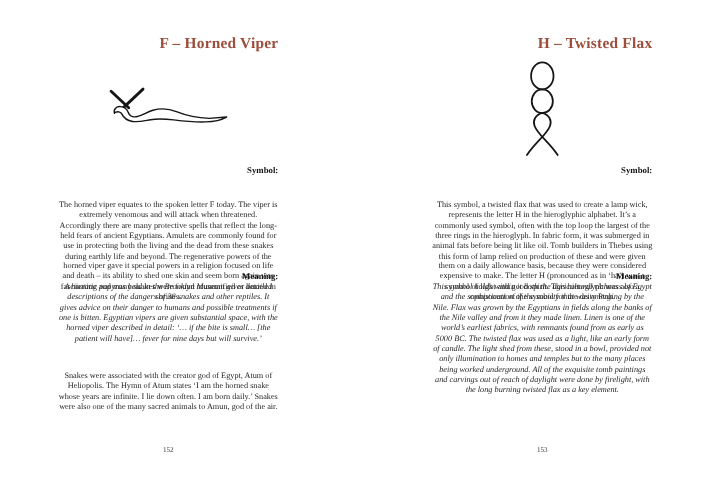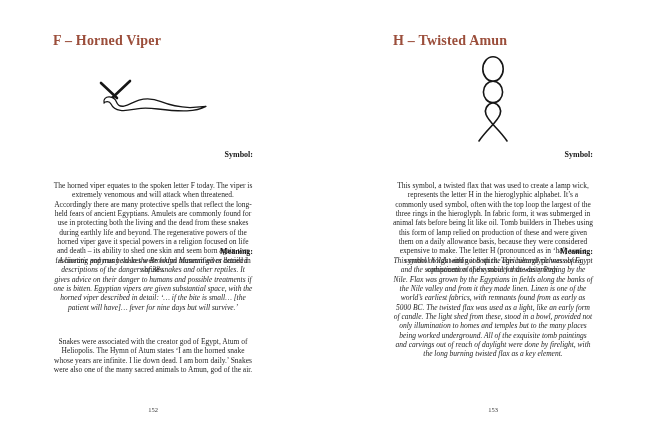--- a/index.html
+++ b/index.html
@@ -22,21 +22,21 @@
     height: 440px;
   }
   .page.left  { left: 53px; }
   .page.right { left: 393px; }
   .title {
     position: absolute;
     top: 33px;
     left: 0;
     width: 100%;
     margin: 0;
-    text-align: left;
+    text-align: right;
     font-size: 14px;
     font-weight: bold;
     letter-spacing: 0.2px;
     color: #9b4e3b;
   }
   .glyph { position: absolute; }
   .glyph.viper { left: 46px; top: 77px; width: 112px; height: 44px; }
   .glyph.flax  { left: 78px;  top: 55px; width: 44px;  height: 88px; }
   .heading {
     position: absolute;
@@ -103,27 +103,27 @@
                  C11,24.9 8.5,24.3 6.8,24.8
                  C5.6,25.1 5.1,25.6 5,26 Z" fill="#ffffff" stroke="#161616" stroke-width="1.3" stroke-linejoin="round"></path>
       </svg>
     </div>
 
     <h2 class="heading symbol">Symbol:</h2>
     <p class="bodytext symbol-text">The horned viper equates to the spoken letter F today. The viper is extremely venomous and will attack when threatened. Accordingly there are many protective spells that reflect the long-held fears of ancient Egyptians. Amulets are commonly found for use in protecting both the living and the dead from these snakes during earthly life and beyond. The regenerative powers of the horned viper gave it special powers in a religion focused on life and death – its ability to shed one skin and seem born again was fascinating and many snakes were found mummified or buried in shrines.</p>
 
     <h2 class="heading meaning">Meaning:</h2>
     <p class="bodytext meaning-text">A hieratic papyrus held in the Brooklyn Museum gives detailed descriptions of the dangers of 38 snakes and other reptiles. It gives advice on their danger to humans and possible treatments if one is bitten. Egyptian vipers are given substantial space, with the horned viper described in detail: ‘… if the bite is small… [the patient will have]… fever for nine days but will survive.’</p>
-    <p class="bodytext meaning-text2">Snakes were associated with the creator god of Egypt, Atum of Heliopolis. The Hymn of Atum states ‘I am the horned snake whose years are infinite. I lie down dead. I am born daily.’ Snakes were also one of the many sacred animals to Amun, god of the air.</p>
+    <p class="bodytext meaning-text2">Snakes were associated with the creator god of Egypt, Atum of Heliopolis. The Hymn of Atum states ‘I am the horned snake whose years are infinite. I lie down often. I am born daily.’ Snakes were also one of the many sacred animals to Amun, god of the air.</p>
 
     <div class="pagenum">152</div>
   </section>
 
   <section class="page right">
-    <h1 class="title">H – Twisted Amun</h1>
+    <h1 class="title">H – Twisted Flax</h1>
 
     <div class="glyph flax">
       <svg width="44" height="88" viewBox="0 0 44 88" xmlns="http://www.w3.org/2000/svg">
 
         <ellipse cx="22" cy="14" rx="10.2" ry="12.2" fill="none" stroke="#161616" stroke-width="1.6"></ellipse>
 
         <ellipse cx="22" cy="37" rx="9.6" ry="10.8" fill="none" stroke="#161616" stroke-width="1.6"></ellipse>
 
         <path d="M8,86 C16,74 26,67.5 29,59.5 C30.8,54.8 28.6,49.5 22,47.6" fill="none" stroke="#161616" stroke-width="1.6" stroke-linecap="round"></path>
         <path d="M36,86 C28,74 18,67.5 15,59.5 C13.2,54.8 15.4,49.5 22,47.6" fill="none" stroke="#161616" stroke-width="1.6" stroke-linecap="round"></path>

